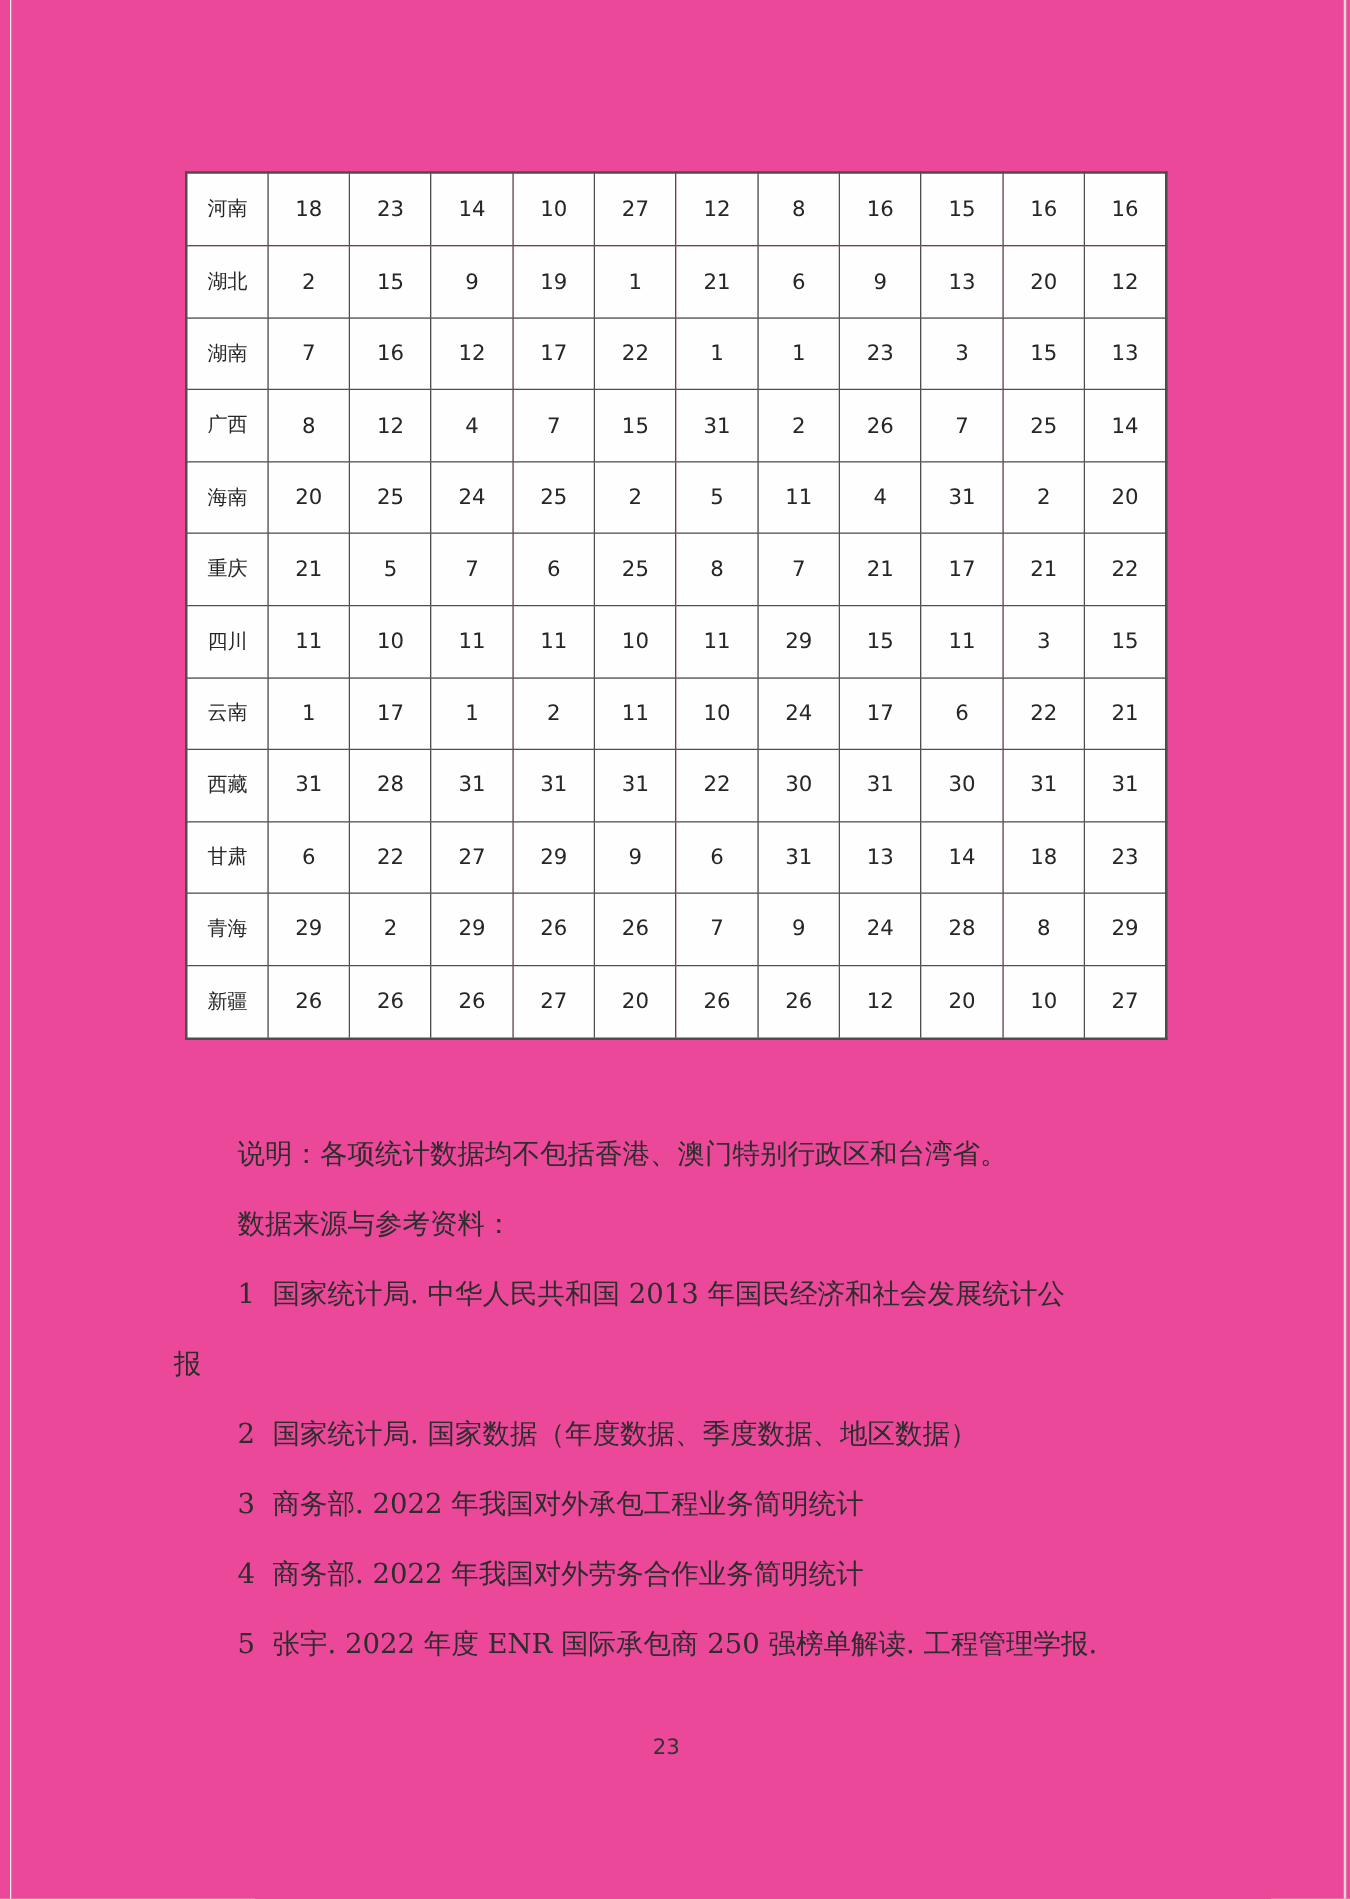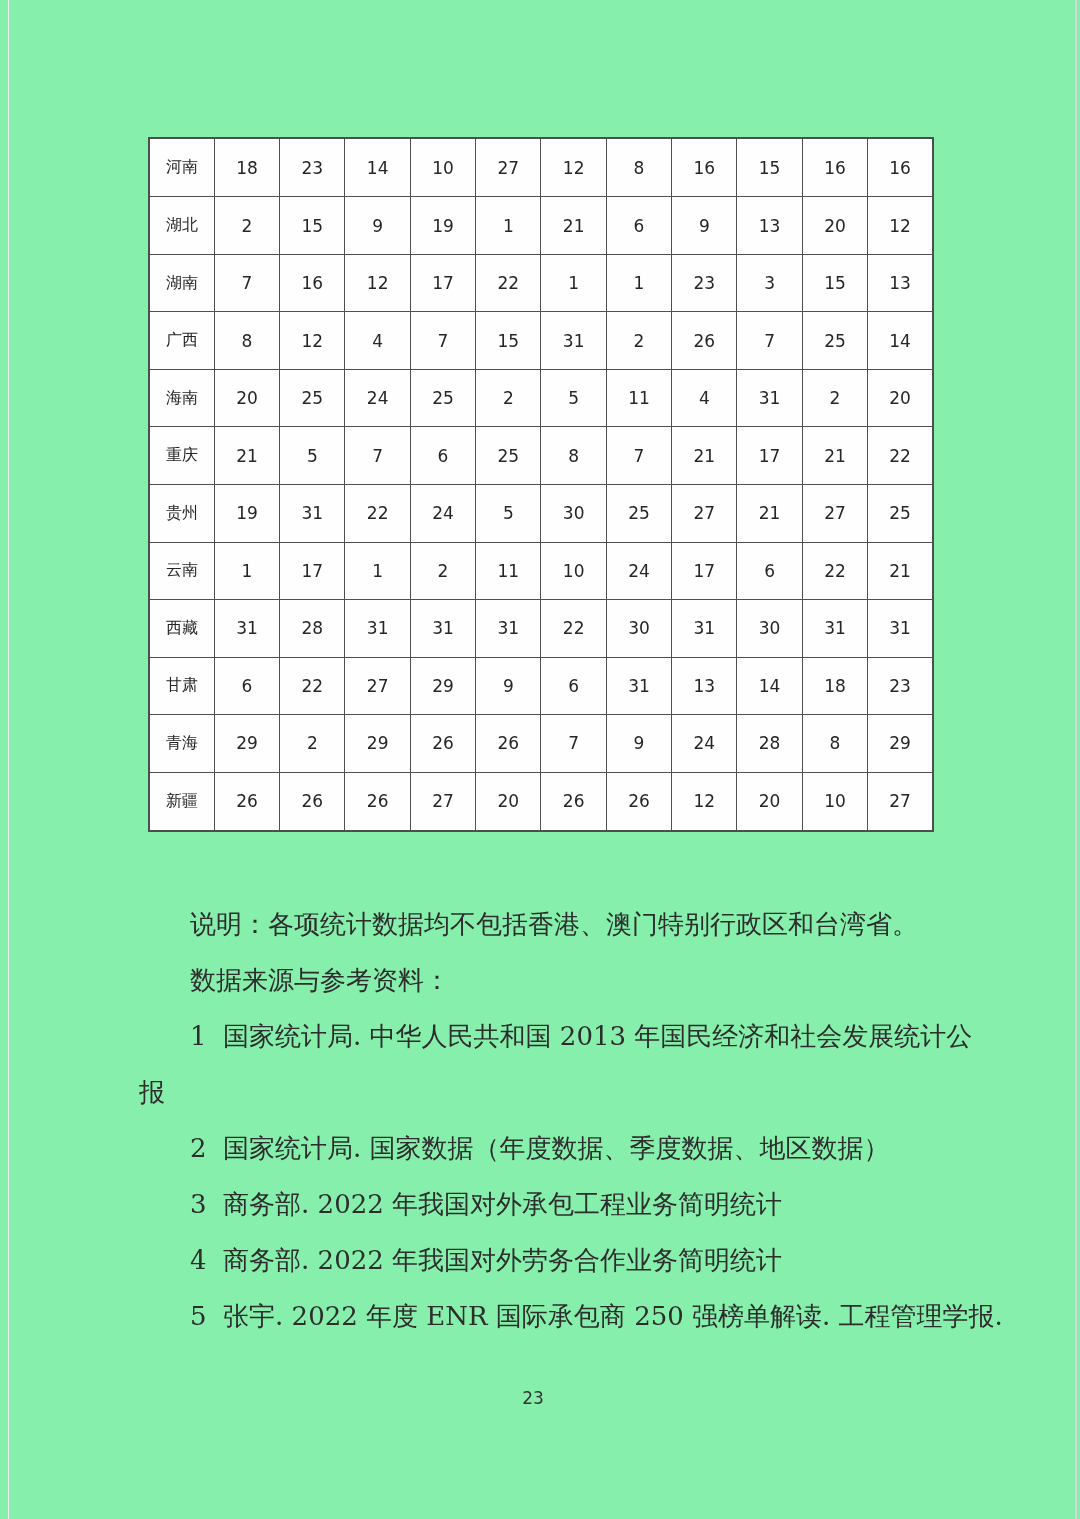--- a/index.html
+++ b/index.html
@@ -10,21 +10,21 @@
     width: 1080px;
     height: 1519px;
     background: #ffffff;
     position: relative;
     font-family: "DejaVu Serif", "Liberation Serif", serif;
     overflow: hidden;
   }
   .page {
     position: absolute;
     inset: 0;
-    background: #86efac;
+    background: #ec4899;
   }
   .edge-left {
     position: absolute;
     left: 8px;
     top: 0;
     width: 1px;
     height: 100%;
     background: #ededed;
   }
   .edge-right {
@@ -62,21 +62,21 @@
     font-size: 17px;
   }
   .notes {
     position: absolute;
     left: 139px;
     top: 896px;
     width: 815px;
   }
   .note-line {
     margin: 0;
-    font-size: 26px;
+    font-size: 22px;
     line-height: 56px;
     color: #2d2d2d;
     white-space: pre;
   }
   .note-line.indent {
     padding-left: 51px;
   }
   .page-number {
     position: absolute;
     top: 1388px;
@@ -175,32 +175,32 @@
           <td class="rank">6</td>
           <td class="rank">25</td>
           <td class="rank">8</td>
           <td class="rank">7</td>
           <td class="rank">21</td>
           <td class="rank">17</td>
           <td class="rank">21</td>
           <td class="rank">22</td>
         </tr>
         <tr>
-          <td class="province">贵州</td>
-          <td class="rank">19</td>
-          <td class="rank">31</td>
-          <td class="rank">22</td>
-          <td class="rank">24</td>
-          <td class="rank">5</td>
-          <td class="rank">30</td>
-          <td class="rank">25</td>
-          <td class="rank">27</td>
-          <td class="rank">21</td>
-          <td class="rank">27</td>
-          <td class="rank">25</td>
+          <td class="province">四川</td>
+          <td class="rank">11</td>
+          <td class="rank">10</td>
+          <td class="rank">11</td>
+          <td class="rank">11</td>
+          <td class="rank">10</td>
+          <td class="rank">11</td>
+          <td class="rank">29</td>
+          <td class="rank">15</td>
+          <td class="rank">11</td>
+          <td class="rank">3</td>
+          <td class="rank">15</td>
         </tr>
         <tr>
           <td class="province">云南</td>
           <td class="rank">1</td>
           <td class="rank">17</td>
           <td class="rank">1</td>
           <td class="rank">2</td>
           <td class="rank">11</td>
           <td class="rank">10</td>
           <td class="rank">24</td>

